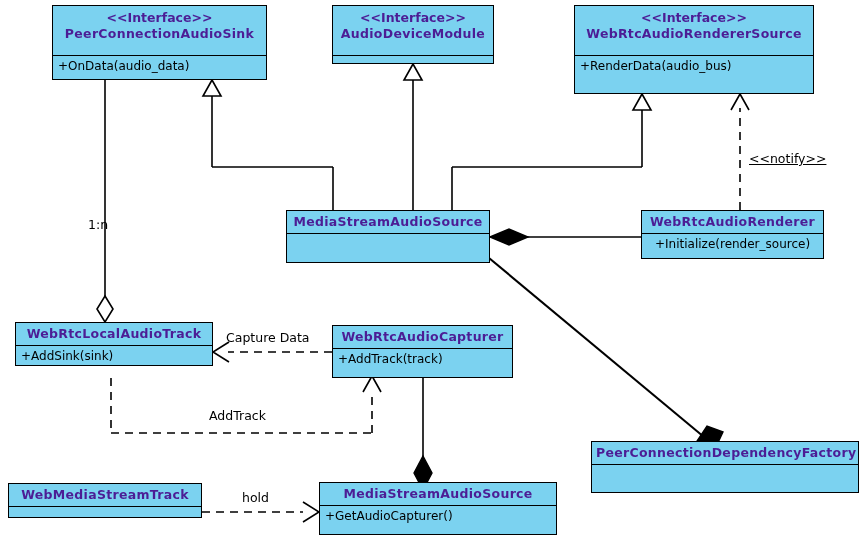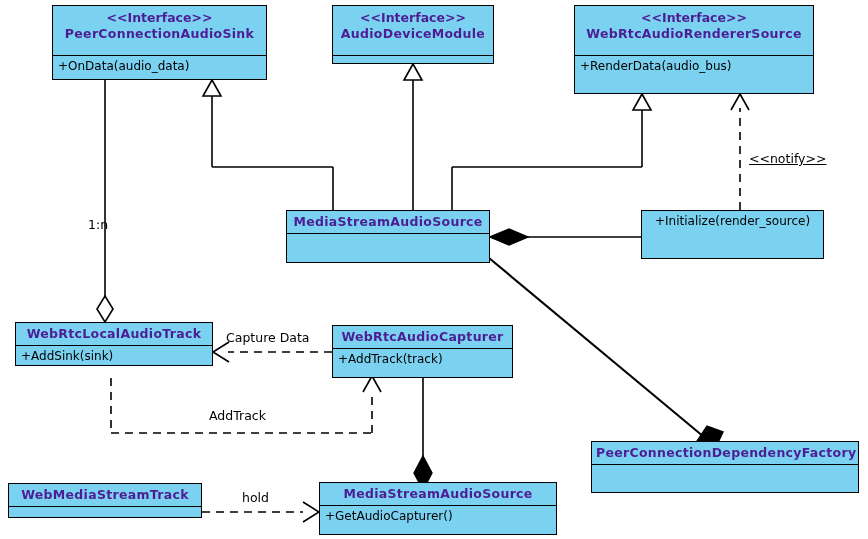--- a/index.html
+++ b/index.html
@@ -176,20 +176,23 @@
   </div>
 
   <div class="uml-class" style="left:286px; top:210px; width:204px; height:53px;">
     <div class="uml-header" style="height:23px;">
       <span>MediaStreamAudioSource</span>
     </div>
     <div class="uml-body empty" style="height:28px;"></div>
   </div>
 
   <div class="uml-class" style="left:641px; top:210px; width:183px; height:49px;">
+    <div class="uml-header" style="height:23px;">
+      <span>WebRtcAudioRenderer</span>
+    </div>
     <div class="uml-body" style="height:24px;margin-left:8px;">+Initialize(render_source)</div>
   </div>
 
   <div class="uml-class" style="left:15px; top:322px; width:198px; height:44px;">
     <div class="uml-header" style="height:23px;">
       <span>WebRtcLocalAudioTrack</span>
     </div>
     <div class="uml-body" style="height:31px;">+AddSink(sink)</div>
   </div>
 

